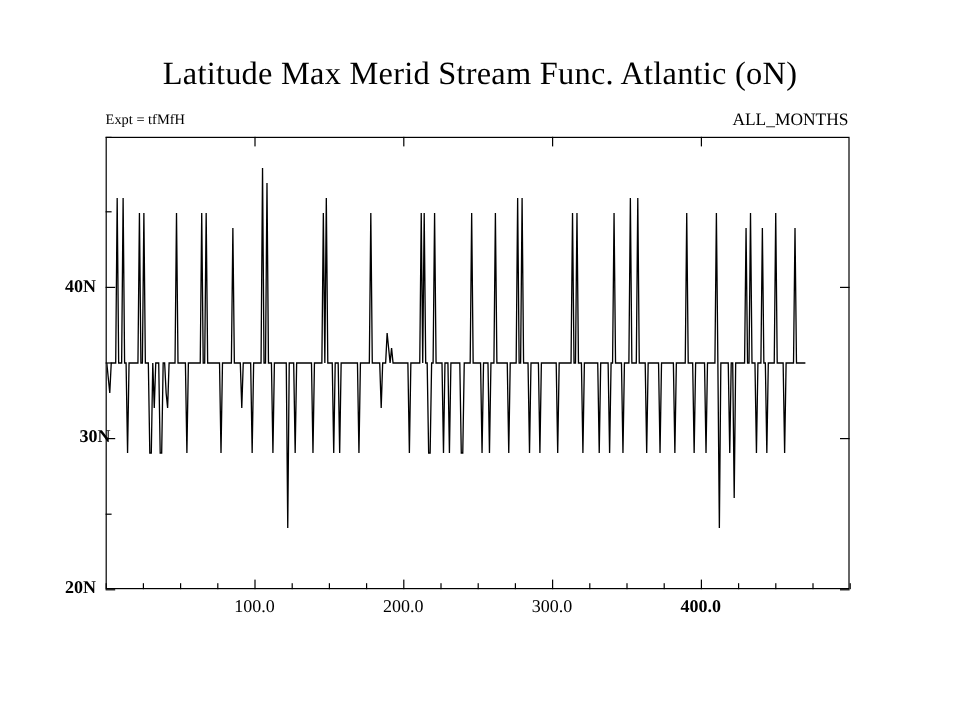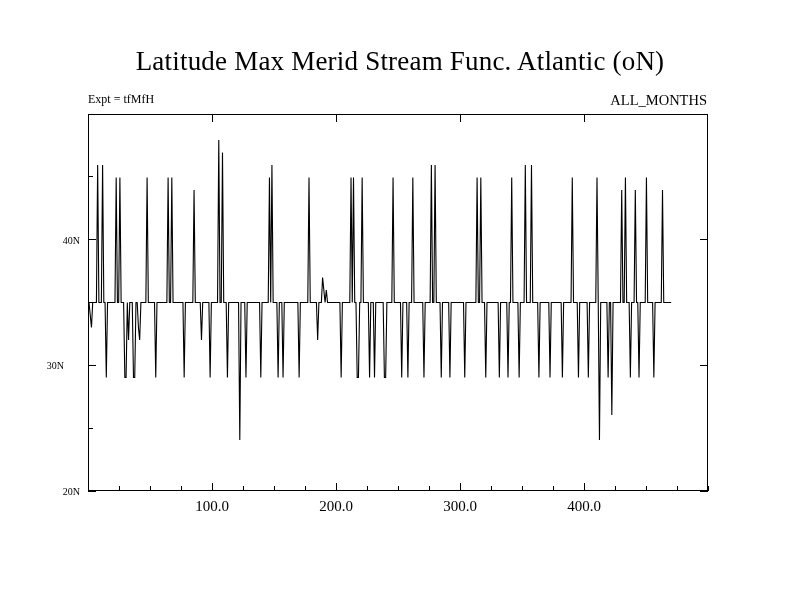--- a/index.html
+++ b/index.html
@@ -66,25 +66,26 @@
     box-sizing: border-box;
     overflow: hidden;
   }
   #plot-area svg {
     display: block;
     width: 100%;
     height: 100%;
   }
   .ytick-label {
     position: absolute;
-    font-size: 10px;
+    font-size: 15px;
     font-family: "Liberation Serif", serif;
     text-align: right;
     white-space: nowrap;
     transform: translateY(-50%);
+    font-weight: bold;
   }
   .xtick-label {
     position: absolute;
     font-size: 15px;
     font-family: "Liberation Serif", serif;
     text-align: left;
     white-space: nowrap;
     transform: translateX(-50%);
   }
   #xlabel {
@@ -116,36 +117,36 @@
       <polyline id="series-path" fill="none" stroke="#000000" stroke-width="1.1" vector-effect="non-scaling-stroke" points="0.00,188.50 1.24,201.07 2.48,213.63 3.72,188.50 4.96,188.50 6.20,188.50 7.44,188.50 8.68,50.27 9.92,188.50 11.16,188.50 12.40,188.50 13.64,50.27 14.88,188.50 16.12,188.50 17.36,263.90 18.60,188.50 19.84,188.50 21.08,188.50 22.32,188.50 23.56,188.50 24.80,188.50 26.04,188.50 27.28,62.83 28.52,188.50 29.76,188.50 31.00,62.83 32.24,188.50 33.48,188.50 34.72,188.50 35.96,263.90 37.20,263.90 38.44,188.50 39.68,226.20 40.92,188.50 42.16,188.50 43.40,188.50 44.64,263.90 45.88,263.90 47.12,188.50 48.36,188.50 49.60,213.63 50.84,226.20 52.08,188.50 53.32,188.50 54.56,188.50 55.80,188.50 57.04,188.50 58.28,62.83 59.52,188.50 60.76,188.50 62.00,188.50 63.24,188.50 64.48,188.50 65.72,188.50 66.96,263.90 68.20,188.50 69.44,188.50 70.68,188.50 71.92,188.50 73.16,188.50 74.40,188.50 75.64,188.50 76.88,188.50 78.12,188.50 79.36,62.83 80.60,188.50 81.84,188.50 83.08,62.83 84.32,188.50 85.56,188.50 86.80,188.50 88.04,188.50 89.28,188.50 90.52,188.50 91.76,188.50 93.00,188.50 94.24,188.50 95.48,263.90 96.72,188.50 97.96,188.50 99.20,188.50 100.44,188.50 101.68,188.50 102.92,188.50 104.16,188.50 105.40,75.40 106.64,188.50 107.88,188.50 109.12,188.50 110.36,188.50 111.60,188.50 112.84,226.20 114.08,188.50 115.32,188.50 116.56,188.50 117.80,188.50 119.04,188.50 120.28,188.50 121.52,263.90 122.76,188.50 124.00,188.50 125.24,188.50 126.48,188.50 127.72,188.50 128.96,188.50 130.20,25.13 131.44,188.50 132.68,188.50 133.92,37.70 135.16,188.50 136.40,188.50 137.64,188.50 138.88,263.90 140.12,188.50 141.36,188.50 142.60,188.50 143.84,188.50 145.08,188.50 146.32,188.50 147.56,188.50 148.80,188.50 150.04,188.50 151.28,326.73 152.52,188.50 153.76,188.50 155.00,188.50 156.24,188.50 157.48,263.90 158.72,188.50 159.96,188.50 161.20,188.50 162.44,188.50 163.68,188.50 164.92,188.50 166.16,188.50 167.40,188.50 168.64,188.50 169.88,188.50 171.12,188.50 172.36,263.90 173.60,188.50 174.84,188.50 176.08,188.50 177.32,188.50 178.56,188.50 179.80,188.50 181.04,62.83 182.28,188.50 183.52,50.27 184.76,188.50 186.00,188.50 187.24,188.50 188.48,188.50 189.72,263.90 190.96,188.50 192.20,188.50 193.44,188.50 194.68,263.90 195.92,188.50 197.16,188.50 198.40,188.50 199.64,188.50 200.88,188.50 202.12,188.50 203.36,188.50 204.60,188.50 205.84,188.50 207.08,188.50 208.32,188.50 209.56,188.50 210.80,263.90 212.04,188.50 213.28,188.50 214.52,188.50 215.76,188.50 217.00,188.50 218.24,188.50 219.48,188.50 220.72,62.83 221.96,188.50 223.20,188.50 224.44,188.50 225.68,188.50 226.92,188.50 228.16,188.50 229.40,226.20 230.64,188.50 231.88,188.50 233.12,188.50 234.36,163.37 235.60,175.93 236.84,188.50 238.08,175.93 239.32,188.50 240.56,188.50 241.80,188.50 243.04,188.50 244.28,188.50 245.52,188.50 246.76,188.50 248.00,188.50 249.24,188.50 250.48,188.50 251.72,188.50 252.96,263.90 254.20,188.50 255.44,188.50 256.68,188.50 257.92,188.50 259.16,188.50 260.40,188.50 261.64,188.50 262.88,62.83 264.12,188.50 265.36,62.83 266.60,188.50 267.84,188.50 269.08,263.90 270.32,263.90 271.56,188.50 272.80,188.50 274.04,62.83 275.28,188.50 276.52,188.50 277.76,188.50 279.00,188.50 280.24,188.50 281.48,263.90 282.72,188.50 283.96,188.50 285.20,188.50 286.44,263.90 287.68,188.50 288.92,188.50 290.16,188.50 291.40,188.50 292.64,188.50 293.88,188.50 295.12,188.50 296.36,263.90 297.60,263.90 298.84,188.50 300.08,188.50 301.32,188.50 302.56,188.50 303.80,188.50 305.04,62.83 306.28,188.50 307.52,188.50 308.76,188.50 310.00,188.50 311.24,188.50 312.48,188.50 313.72,263.90 314.96,188.50 316.20,188.50 317.44,188.50 318.68,188.50 319.92,263.90 321.16,188.50 322.40,188.50 323.64,188.50 324.88,62.83 326.12,188.50 327.36,188.50 328.60,188.50 329.84,188.50 331.08,188.50 332.32,188.50 333.56,188.50 334.80,188.50 336.04,263.90 337.28,188.50 338.52,188.50 339.76,188.50 341.00,188.50 342.24,188.50 343.48,50.27 344.72,188.50 345.96,188.50 347.20,50.27 348.44,188.50 349.68,188.50 350.92,188.50 352.16,188.50 353.40,263.90 354.64,188.50 355.88,188.50 357.12,188.50 358.36,188.50 359.60,188.50 360.84,188.50 362.08,263.90 363.32,188.50 364.56,188.50 365.80,188.50 367.04,188.50 368.28,188.50 369.52,188.50 370.76,188.50 372.00,188.50 373.24,188.50 374.48,188.50 375.72,188.50 376.96,263.90 378.20,188.50 379.44,188.50 380.68,188.50 381.92,188.50 383.16,188.50 384.40,188.50 385.64,188.50 386.88,188.50 388.12,188.50 389.36,62.83 390.60,188.50 391.84,188.50 393.08,62.83 394.32,188.50 395.56,188.50 396.80,188.50 398.04,263.90 399.28,188.50 400.52,188.50 401.76,188.50 403.00,188.50 404.24,188.50 405.48,188.50 406.72,188.50 407.96,188.50 409.20,188.50 410.44,188.50 411.68,263.90 412.92,188.50 414.16,188.50 415.40,188.50 416.64,188.50 417.88,188.50 419.12,188.50 420.36,263.90 421.60,188.50 422.84,188.50 424.08,62.83 425.32,188.50 426.56,188.50 427.80,188.50 429.04,188.50 430.28,188.50 431.52,263.90 432.76,188.50 434.00,188.50 435.24,188.50 436.48,188.50 437.72,50.27 438.96,188.50 440.20,188.50 441.44,188.50 442.68,188.50 443.92,50.27 445.16,188.50 446.40,188.50 447.64,188.50 448.88,188.50 450.12,188.50 451.36,263.90 452.60,188.50 453.84,188.50 455.08,188.50 456.32,188.50 457.56,188.50 458.80,188.50 460.04,188.50 461.28,188.50 462.52,263.90 463.76,188.50 465.00,188.50 466.24,188.50 467.48,188.50 468.72,188.50 469.96,188.50 471.20,188.50 472.44,188.50 473.68,188.50 474.92,263.90 476.16,188.50 477.40,188.50 478.64,188.50 479.88,188.50 481.12,188.50 482.36,188.50 483.60,188.50 484.84,62.83 486.08,188.50 487.32,188.50 488.56,188.50 489.80,188.50 491.04,263.90 492.28,188.50 493.52,188.50 494.76,188.50 496.00,188.50 497.24,188.50 498.48,188.50 499.72,188.50 500.96,263.90 502.20,188.50 503.44,188.50 504.68,188.50 505.92,188.50 507.16,188.50 508.40,188.50 509.64,62.83 510.88,188.50 512.12,326.73 513.36,188.50 514.60,188.50 515.84,188.50 517.08,188.50 518.32,188.50 519.56,188.50 520.80,263.90 522.04,188.50 523.28,188.50 524.52,301.60 525.76,188.50 527.00,188.50 528.24,188.50 529.48,188.50 530.72,188.50 531.96,188.50 533.20,188.50 534.44,75.40 535.68,188.50 536.92,188.50 538.16,62.83 539.40,188.50 540.64,188.50 541.88,188.50 543.12,263.90 544.36,188.50 545.60,188.50 546.84,188.50 548.08,75.40 549.32,188.50 550.56,188.50 551.80,263.90 553.04,188.50 554.28,188.50 555.52,188.50 556.76,188.50 558.00,188.50 559.24,62.83 560.48,188.50 561.72,188.50 562.96,188.50 564.20,188.50 565.44,188.50 566.68,263.90 567.92,188.50 569.16,188.50 570.40,188.50 571.64,188.50 572.88,188.50 574.12,188.50 575.36,75.40 576.60,188.50 577.84,188.50 579.08,188.50 580.32,188.50 581.56,188.50 582.80,188.50 584.04,188.50 585.28,NaN 586.52,NaN 587.76,NaN 589.00,NaN 590.24,NaN 591.48,NaN 592.72,NaN 593.96,NaN 595.20,NaN 596.44,NaN 597.68,NaN 598.92,NaN 600.16,NaN 601.40,NaN 602.64,NaN 603.88,NaN 605.12,NaN 606.36,NaN 607.60,NaN 608.84,NaN 610.08,NaN 611.32,NaN 612.56,NaN 613.80,NaN 615.04,NaN 616.28,NaN 617.52,NaN 618.76,NaN"></polyline>
     </svg>
   </div>
 
   <div id="axis-labels"></div>
 
 
 <div class="ytick-label" style="top: 491px; left: 36px; width: 44px;">20N</div>
     <div class="tick-mark" style="left: 88px; top: 490.5px; width: 8px; height: 1.3px;"></div>
     <div class="tick-mark" style="left: 700px; top: 490.5px; width: 8px; height: 1.3px;"></div>
-    <div class="ytick-label" style="top: 365.333px; left: 20px; width: 44px;">30N</div>
+    <div class="ytick-label" style="top: 365.333px; left: 48px; width: 44px;">30N</div>
     <div class="tick-mark" style="left: 88px; top: 364.833px; width: 8px; height: 1.3px;"></div>
     <div class="tick-mark" style="left: 700px; top: 364.833px; width: 8px; height: 1.3px;"></div>
     <div class="ytick-label" style="top: 239.667px; left: 36px; width: 44px;">40N</div>
     <div class="tick-mark" style="left: 88px; top: 239.167px; width: 8px; height: 1.3px;"></div>
     <div class="tick-mark" style="left: 700px; top: 239.167px; width: 8px; height: 1.3px;"></div>
     <div class="xtick-label" style="left: 212px; top: 498px;">100.0</div>
     <div class="tick-mark" style="left: 211.5px; top: 483px; width: 1.3px; height: 8px;"></div>
     <div class="tick-mark" style="left: 211.5px; top: 114px; width: 1.3px; height: 8px;"></div>
     <div class="xtick-label" style="left: 336px; top: 498px;">200.0</div>
     <div class="tick-mark" style="left: 335.5px; top: 483px; width: 1.3px; height: 8px;"></div>
     <div class="tick-mark" style="left: 335.5px; top: 114px; width: 1.3px; height: 8px;"></div>
     <div class="xtick-label" style="left: 460px; top: 498px;">300.0</div>
     <div class="tick-mark" style="left: 459.5px; top: 483px; width: 1.3px; height: 8px;"></div>
     <div class="tick-mark" style="left: 459.5px; top: 114px; width: 1.3px; height: 8px;"></div>
-    <div class="xtick-label" style="left: 584px; top: 498px;">400.0</div>
+    <div class="xtick-label" style="left: 584px; top: 498px; font-weight: bold;">400.0</div>
     <div class="tick-mark" style="left: 583.5px; top: 483px; width: 1.3px; height: 8px;"></div>
     <div class="tick-mark" style="left: 583.5px; top: 114px; width: 1.3px; height: 8px;"></div>
     <div class="tick-mark" style="left: 87.5px; top: 486px; width: 1.1px; height: 5px;"></div>
     <div class="tick-mark" style="left: 118.5px; top: 486px; width: 1.1px; height: 5px;"></div>
     <div class="tick-mark" style="left: 149.5px; top: 486px; width: 1.1px; height: 5px;"></div>
     <div class="tick-mark" style="left: 180.5px; top: 486px; width: 1.1px; height: 5px;"></div>
     <div class="tick-mark" style="left: 242.5px; top: 486px; width: 1.1px; height: 5px;"></div>
     <div class="tick-mark" style="left: 273.5px; top: 486px; width: 1.1px; height: 5px;"></div>
     <div class="tick-mark" style="left: 304.5px; top: 486px; width: 1.1px; height: 5px;"></div>
     <div class="tick-mark" style="left: 366.5px; top: 486px; width: 1.1px; height: 5px;"></div>

